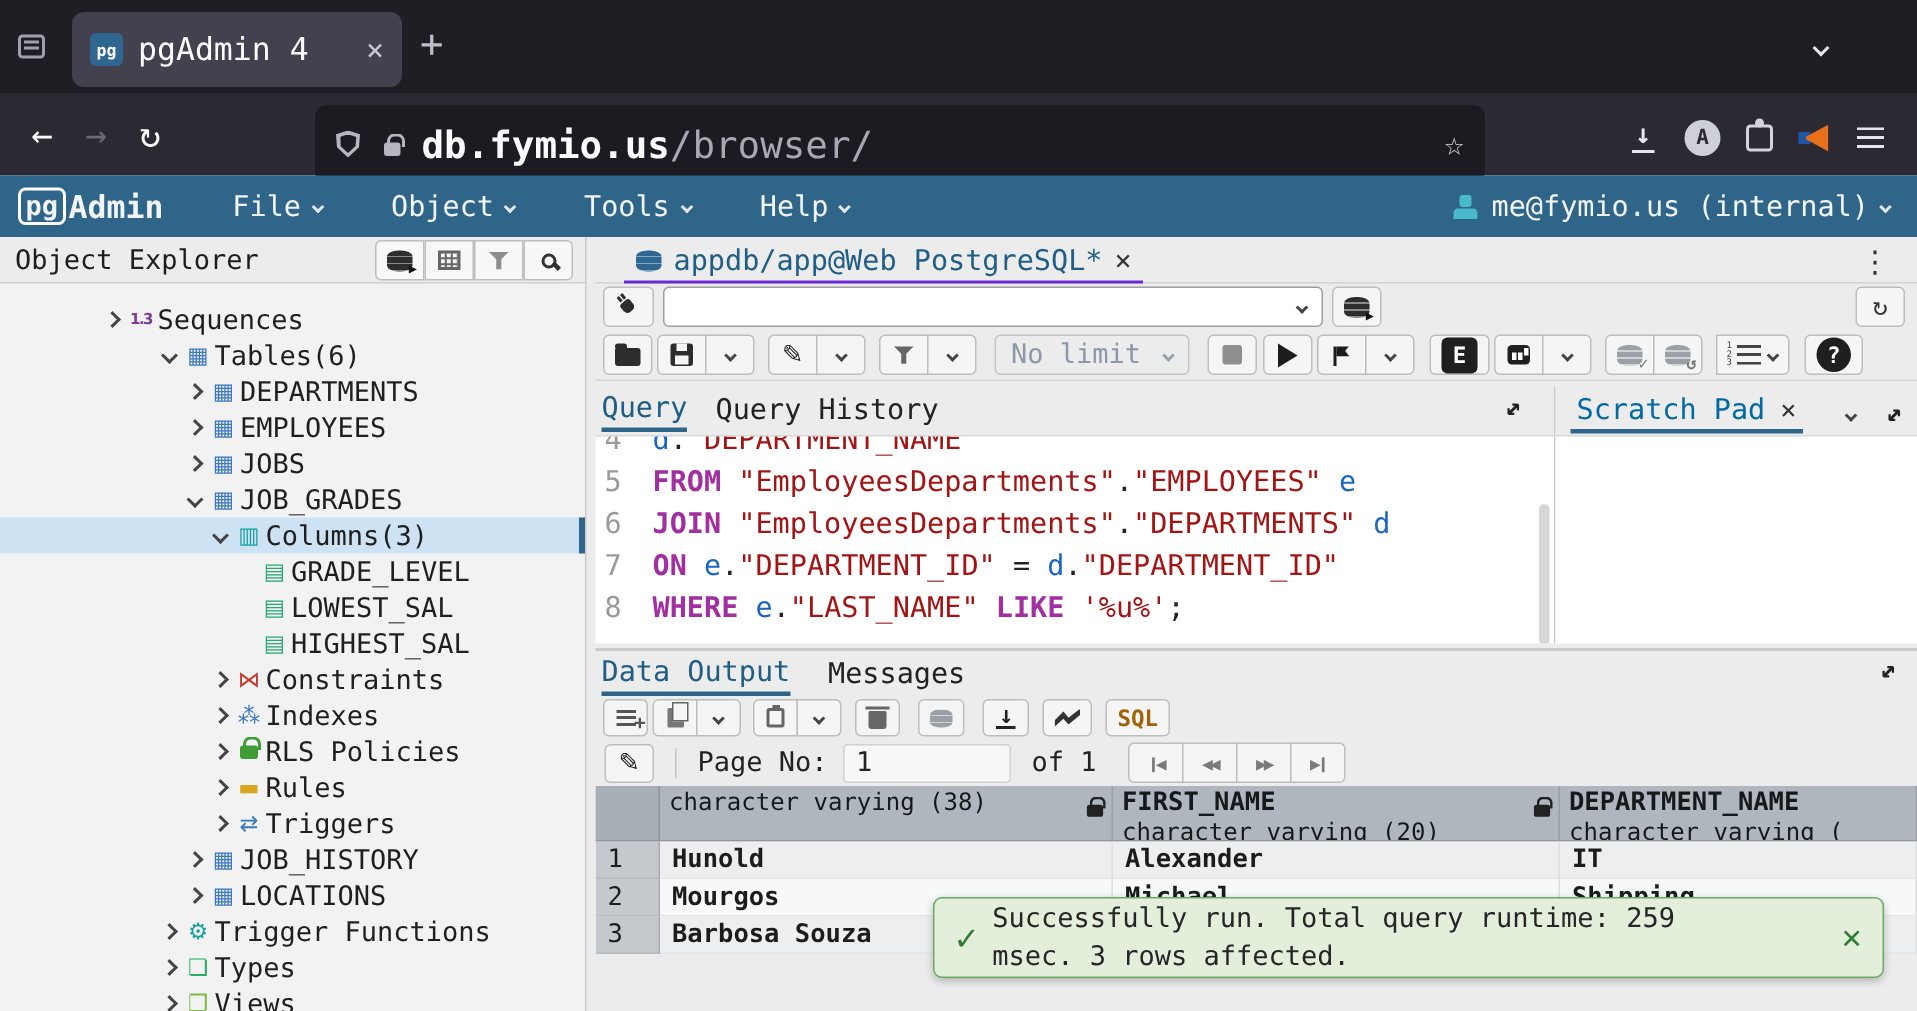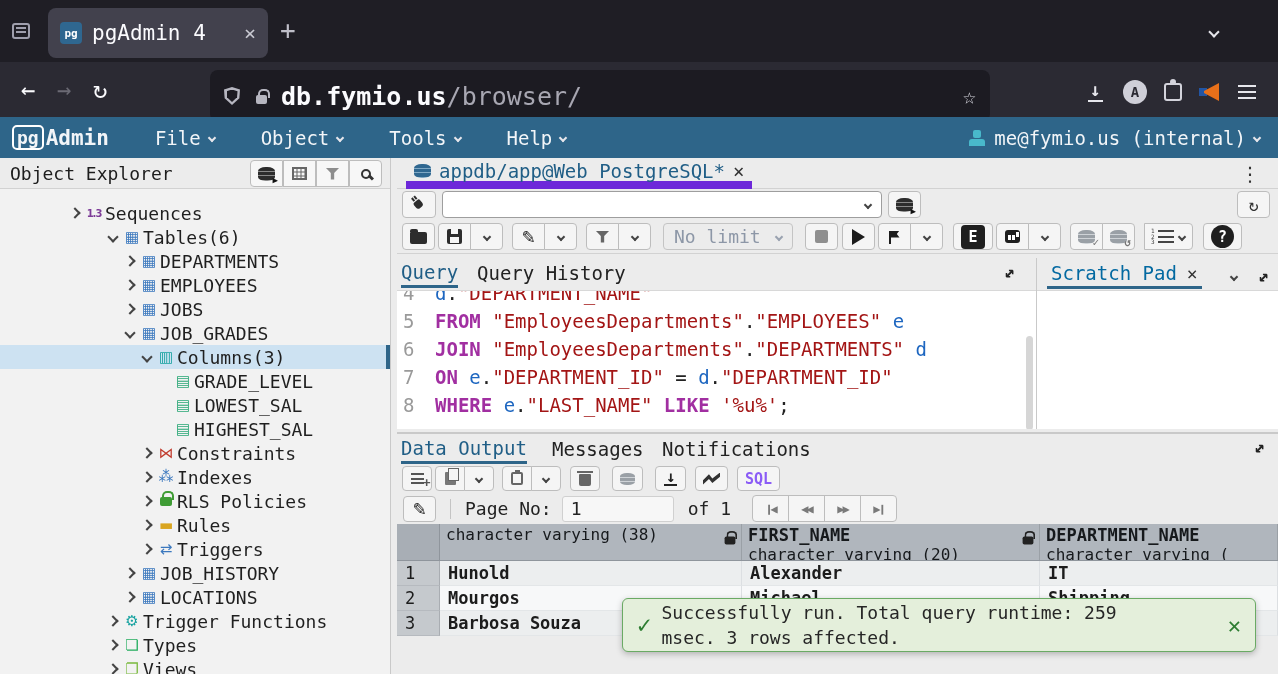--- a/index.html
+++ b/index.html
@@ -81,21 +81,21 @@
   .trow.sel::after{content:"";position:absolute;right:0;top:0;width:5px;height:100%;background:#2e6589;}
   .tchev{width:16px;flex:none;display:flex;justify-content:center;}
   .ticon{width:22px;flex:none;font-size:15px;font-family:"DejaVu Sans","Liberation Sans",sans-serif;text-align:center;}
   .ticon.seq{font-size:10px;font-weight:bold;color:#7d3c98;letter-spacing:-1px;}
   .lockg{position:relative;width:12px;height:9px;background:var(--lc,#3f9c35);border-radius:2px;display:inline-block;}
   .lockg::before{content:"";position:absolute;left:2px;top:-6px;width:8px;height:7px;border:2px solid var(--lc,#3f9c35);border-bottom:none;border-radius:5px 5px 0 0;}
 
   
   .main{position:absolute;left:397px;top:158px;width:881px;height:516px;background:#ececec;}
   .doc-tabs{position:absolute;left:0;top:0;width:881px;height:31px;border-bottom:1px solid #d2d2d2;}
-  .doc-tab{position:absolute;left:9px;top:2px;height:29px;display:flex;align-items:center;gap:8px;padding:0 8px;border-bottom:8px solid #6d28d9;justify-content:center;}
+  .doc-tab{position:absolute;left:19px;top:2px;height:29px;display:flex;align-items:center;gap:8px;padding:0 8px;border-bottom:2px solid #6d28d9;justify-content:center;}
   .doc-tab-label{color:#205e86;font-size:19px;}
   .doc-close{color:#333;font-size:19px;}
   .kebab{position:absolute;right:18px;top:4px;color:#333;font-size:20px;}
 
   .conn-row{position:absolute;left:0;top:31px;width:881px;height:31px;display:flex;align-items:center;gap:6px;padding-left:5px;}
   .tool-btn{height:27px;min-width:33px;border:1px solid #bdbdbd;background:#f5f5f5;border-radius:4px;display:flex;align-items:center;justify-content:center;padding:0 7px;gap:5px;}
   .conn-select{width:440px;height:27px;background:#fff;border:1px solid #9e9e9e;border-radius:4px;display:flex;align-items:center;padding:0 10px;font-size:18px;color:#222;}
   .conn-select .chev{margin-left:auto;}
   .plug{position:relative;width:18px;height:18px;transform:rotate(-40deg);}
   .plug::before{content:"";position:absolute;left:5px;top:4px;width:8px;height:8px;background:#2d2d2d;border-radius:2px 2px 3px 3px;}
@@ -163,21 +163,21 @@
   .copyi{position:relative;width:11px;height:13px;background:#777;border-radius:1px;}
   .copyi::after{content:"";position:absolute;left:3px;top:-4px;width:9px;height:11px;background:#f5f5f5;border:1.5px solid #666;}
   .clip{position:relative;width:12px;height:13px;border:2px solid #666;border-radius:2px;}
   .clip::before{content:"";position:absolute;left:2px;top:-4px;width:5px;height:3px;background:#666;}
   .trash{position:relative;width:12px;height:12px;background:#666;border-radius:1px 1px 2px 2px;margin-top:3px;}
   .trash::before{content:"";position:absolute;top:-3px;left:-2px;width:16px;height:2px;background:#666;}
   .dl2{position:relative;width:15px;height:15px;}
   .dl2::after{content:"↓";position:absolute;left:3px;top:-4px;font-size:16px;font-weight:bold;color:#222;}
   .dl2::before{content:"";position:absolute;left:1px;bottom:0;width:13px;height:2.5px;background:#222;}
   .zig{width:17px;height:12px;background:#333;clip-path:polygon(0 100%,0 65%,35% 15%,55% 50%,100% 0,100% 35%,55% 88%,35% 55%);}
-  .sql-label{font-size:15px;font-weight:bold;color:#8b5cf6;}
+  .sql-label{font-size:15px;font-weight:bold;color:#a16207;}
 
   .pagerow{position:absolute;left:0;top:59px;width:881px;height:31px;display:flex;align-items:center;font-size:18px;color:#222;}
   .pageinput{width:112px;height:26px;background:#f7f7f7;border:1px solid #d0d0d0;border-radius:3px;padding:0 8px;font-size:18px;color:#222;display:flex;align-items:center;}
   .pagbtns{display:flex;margin-left:22px;}
   .pagbtn{width:37px;height:27px;border:1px solid #bdbdbd;background:#f5f5f5;margin-left:-1px;display:flex;align-items:center;justify-content:center;color:#7a7a7a;font-size:12px;letter-spacing:-2px;}
   .pagbtn:first-child{border-radius:4px 0 0 4px;}
   .pagbtn:last-child{border-radius:0 4px 4px 0;}
 
   .gridwrap{position:absolute;left:0;top:90px;width:881px;height:112px;overflow:hidden;background:#fff;}
   .ghead{display:flex;height:37px;background:#b0b6bd;border-bottom:1px solid #8f959c;}
@@ -562,21 +562,20 @@
           <span class="expand">↔</span>
         </span>
       </div>
       <div class="scr-body"></div>
     </div>
 
     <div class="out">
       <div class="out-tabs">
         <span class="ptab active" style="left:4px">Data Output</span>
         <span class="ptab" style="left:155px">Messages</span>
-        <span class="ptab" style="left:265px">Notifications</span>
         <span class="expand out-expand">↔</span>
       </div>
       <div class="out-toolbar">
         <span class="tool-btn">
             <span class="addrow"></span>
           </span>
         <span class="grp">
           <span class="tool-btn">
               <span class="copyi"></span>
             </span>

